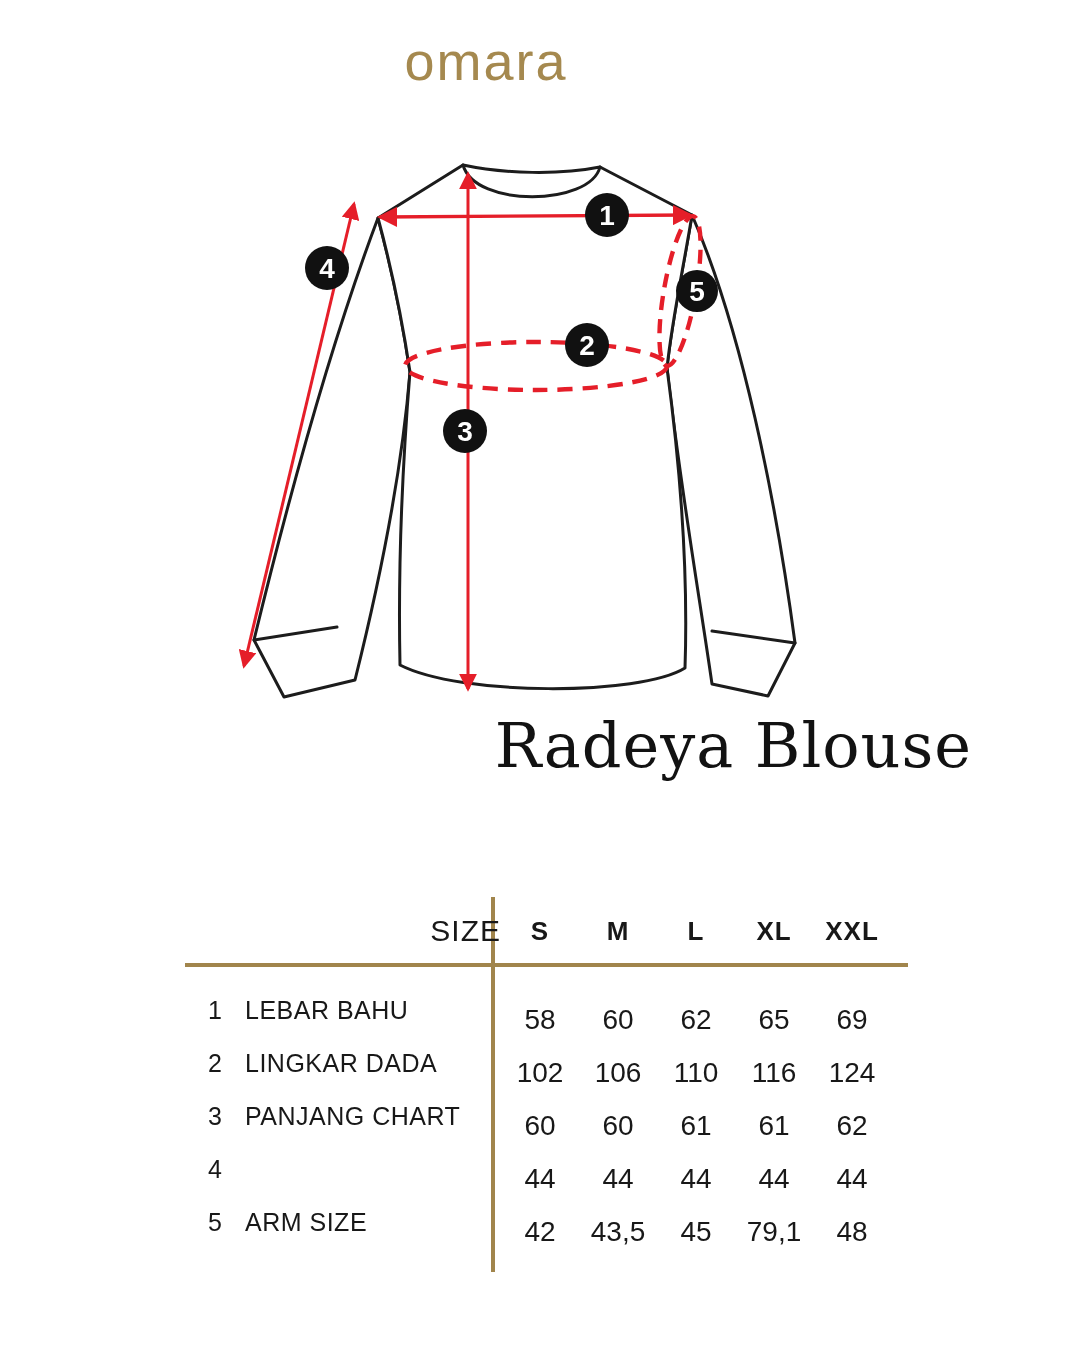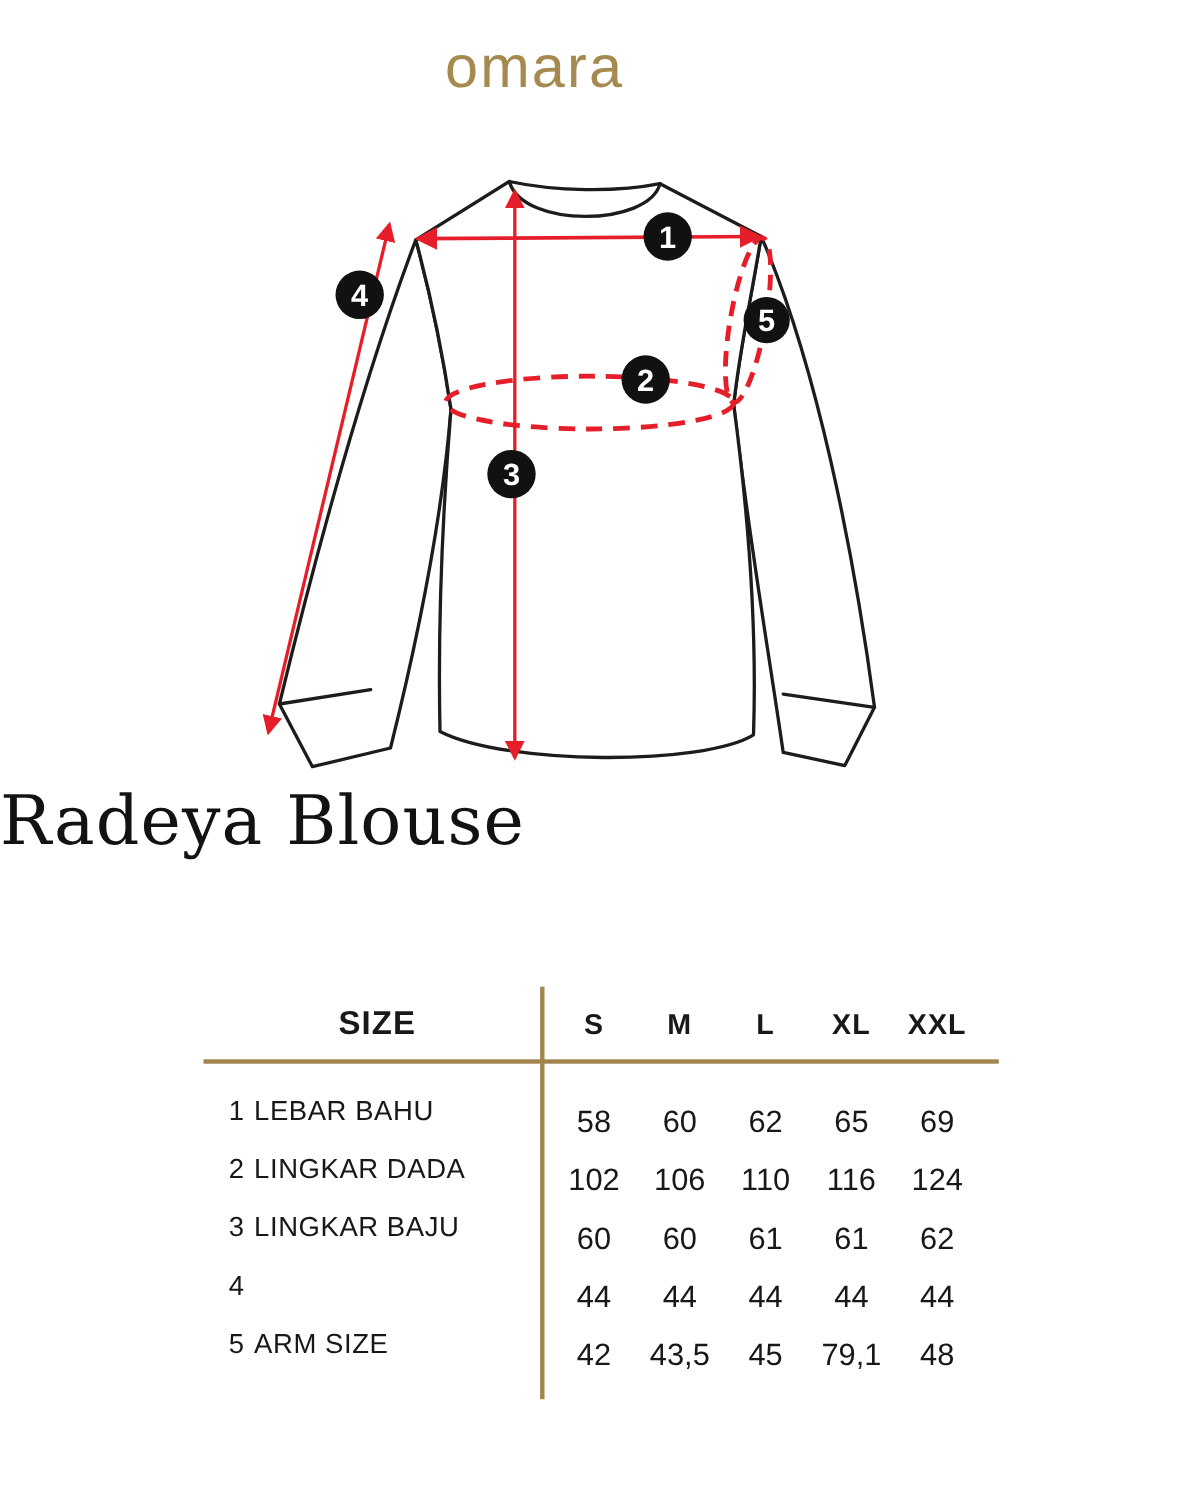--- a/index.html
+++ b/index.html
@@ -12,39 +12,39 @@
     position:absolute;top:34px;left:0;width:100%;text-align:center;
     font-size:54px;font-weight:500;letter-spacing:2px;color:#a5894f;line-height:1;
   }
   
   .diagram{position:absolute;left:220px;top:140px;width:620px;height:570px;}
   .badge-num{
     font-family:"Liberation Sans",sans-serif;font-weight:700;font-size:28px;fill:#ffffff;
   }
   
   .title{
-    position:absolute;top:712px;left:0;width:100%;text-align:left;
+    position:absolute;top:712px;left:0;width:100%;text-align:right;
     font-family:"DejaVu Serif","Liberation Serif",serif;
     font-size:62px;font-weight:500;letter-spacing:1px;color:#121212;line-height:1.1;
   }
   .subtitle{
     position:absolute;top:800px;left:0;width:100%;text-align:center;
     font-size:31px;font-weight:400;letter-spacing:5px;color:#161616;line-height:1.1;
   }
   
   .size-table{position:absolute;left:185px;top:900px;width:723px;}
   .t-row{display:grid;grid-template-columns:316px 78px 78px 78px 78px 78px;align-items:center;}
   .thead{height:62px;}
-  .corner{text-align:center;font-weight:700;font-size:30px;letter-spacing:1px;}
+  .corner{text-align:right;font-weight:400;font-size:30px;letter-spacing:1px;}
   .col-h{text-align:center;font-weight:700;font-size:26px;letter-spacing:1px;}
   .tbody{margin-top:22px;}
   .t-row.data{height:53px;}
   .label-cell{display:flex;align-items:center;}
   .row-num{width:32px;margin-left:14px;text-align:center;font-size:25px;}
-  .row-label{margin-left:0;font-size:25px;letter-spacing:0.5px;white-space:nowrap;}
+  .row-label{margin-left:14px;font-size:25px;letter-spacing:0.5px;white-space:nowrap;}
   .val{text-align:center;font-size:28px;margin-top:18px;}
   .rule-h{position:absolute;left:185px;top:963px;width:723px;height:4px;background:#a1854c;}
   .rule-v{position:absolute;left:491px;top:897px;width:4px;height:375px;background:#a1854c;}
 </style>
 </head>
 <body>
 
 <div class="canvas">
 
   <div class="logo">omara</div>
@@ -135,21 +135,21 @@
         <div class="val">102</div>
         <div class="val">106</div>
         <div class="val">110</div>
         <div class="val">116</div>
         <div class="val">124</div>
       </div>
 
       <div class="t-row data">
         <div class="label-cell">
           <span class="row-num">3</span>
-          <span class="row-label">LINGKAR BAJU</span>
+          <span class="row-label">PANJANG CHART</span>
         </div>
         <div class="val">60</div>
         <div class="val">60</div>
         <div class="val">61</div>
         <div class="val">61</div>
         <div class="val">62</div>
       </div>
 
       <div class="t-row data">
         <div class="label-cell">

